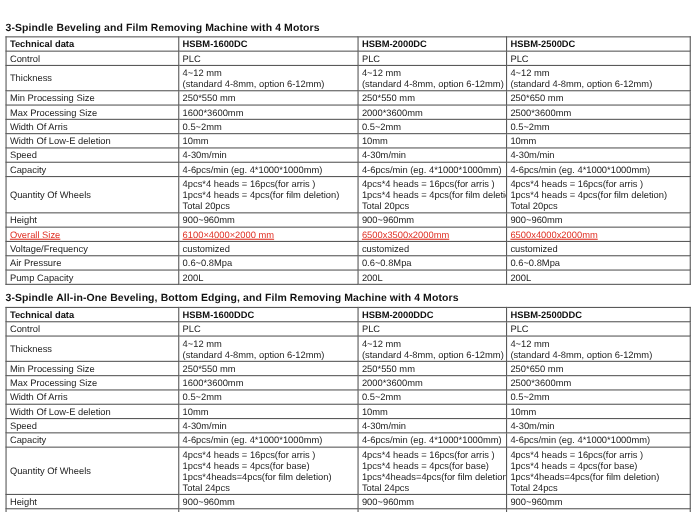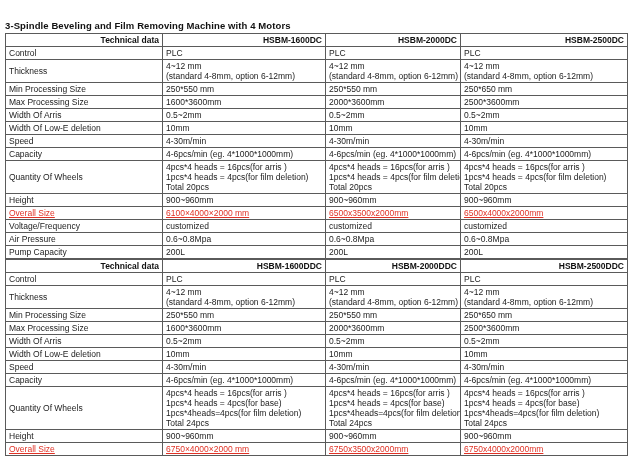--- a/index.html
+++ b/index.html
@@ -40,21 +40,20 @@
     line-height: 10px;
     padding: 1px 3px 1px 3px;
     text-align: left;
     vertical-align: middle;
     overflow: hidden;
     white-space: nowrap;
   }
   table.spec th {
     font-weight: bold;
     color: #111;
-    text-align: right;
   }
   tr.red-row td {
     color: var(--accent-red, #e03226);
     text-decoration: underline;
   }
 </style>
 </head>
 <body>
 
 <div class="page">
@@ -250,20 +249,21 @@
           <td>
             <div>200L</div>
           </td>
           <td>
             <div>200L</div>
           </td>
         </tr>
       </tbody>
   </table>
 
+  <h2 class="tbl-title second">3-Spindle All-in-One Beveling, Bottom Edging, and Film Removing Machine with 4 Motors</h2>
 
   <table class="spec">
     <colgroup>
       <col class="c0">
         <col class="c1">
         <col class="c2">
         <col class="c3">
     </colgroup>
     <thead>
         <tr>

